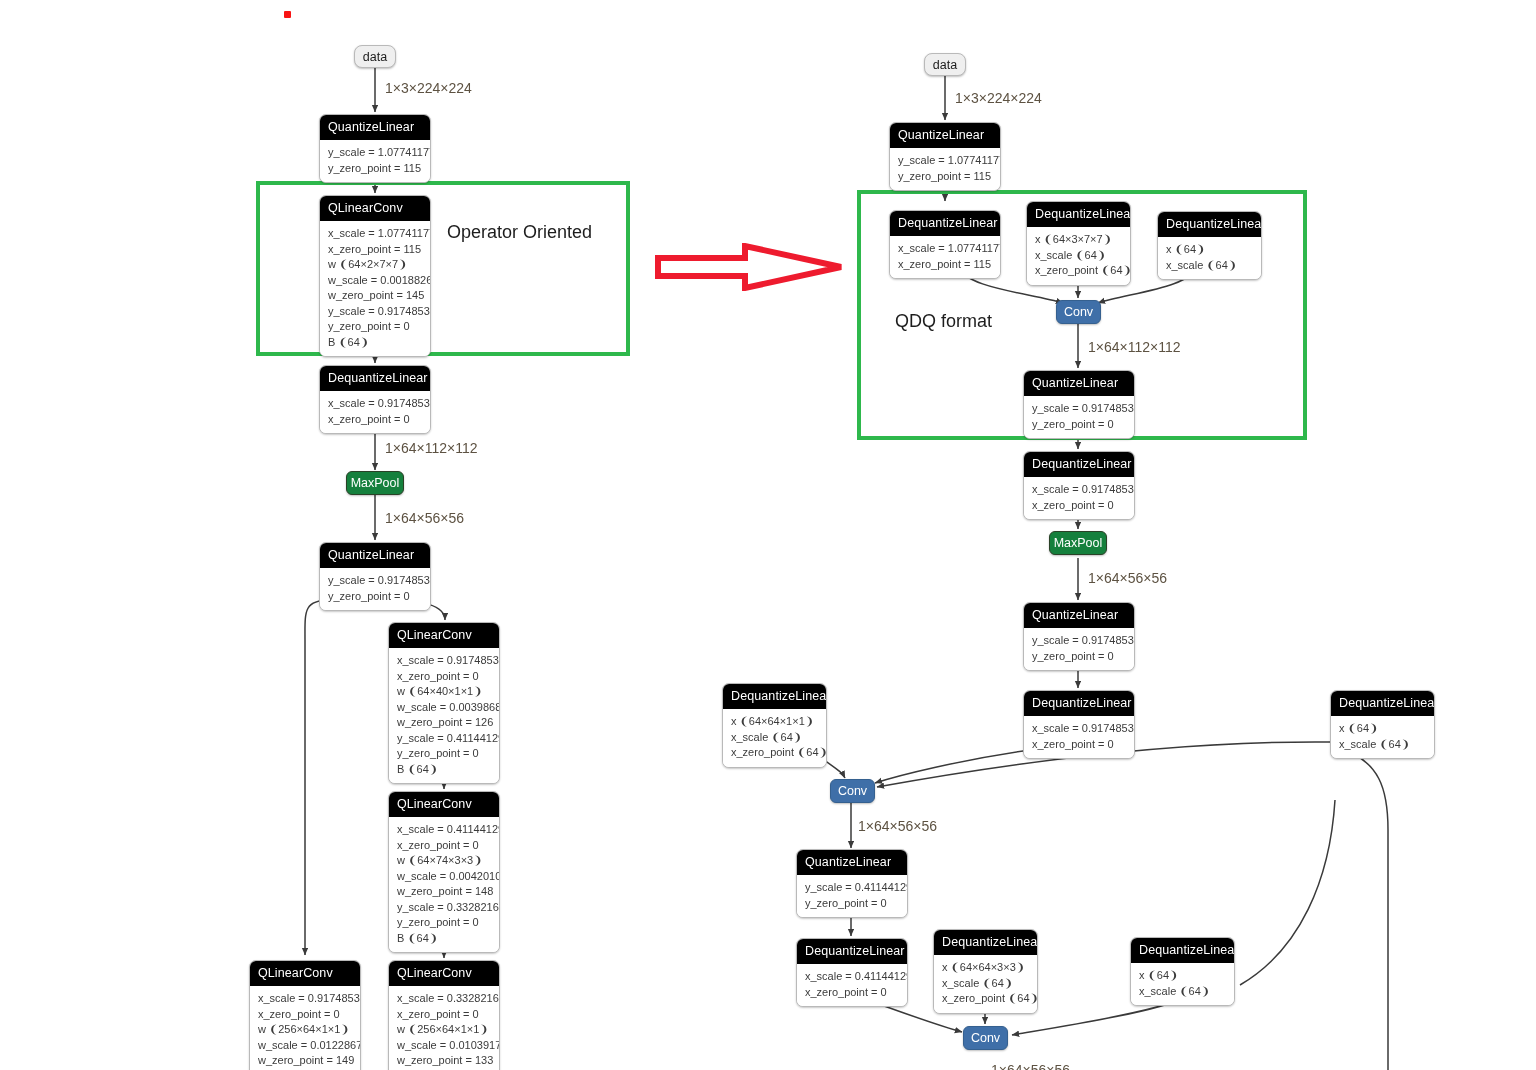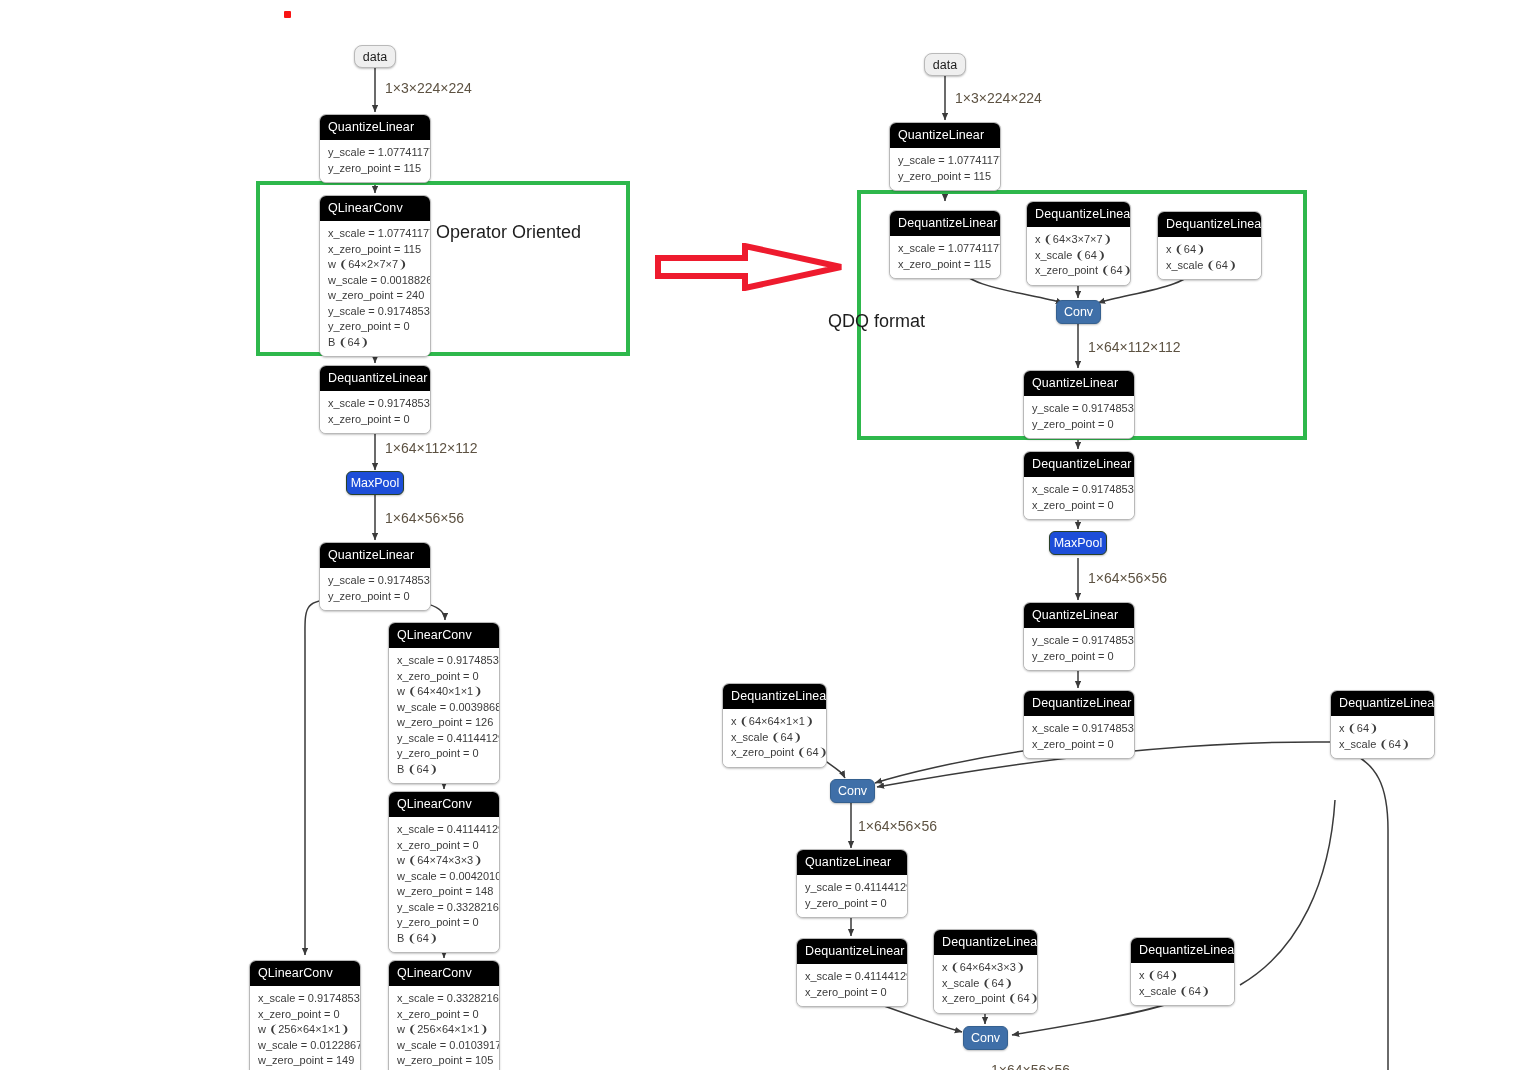--- a/index.html
+++ b/index.html
@@ -51,21 +51,21 @@
     display:flex;align-items:center;justify-content:center;
     font-size:12.5px;
     white-space:nowrap;
     box-shadow:0 1px 2px rgba(0,0,0,.25);
   }
   .pill.data{
     background:#efefef;color:#1c1c1c;border:1px solid #b9b9b9;
     border-radius:8px;
   }
   .pill.maxpool{
-    background:#1d4ed8;color:#ffffff;border:1px solid #2a4127;
+    background:#15803d;color:#ffffff;border:1px solid #2a4127;
   }
   .pill.conv{
     background:#3f6fa8;color:#ffffff;border:1px solid #35608f;
   }
 
   
   .elabel{
     position:absolute;
     font-size:14px;
     color:#5d5242;
@@ -157,24 +157,24 @@
       <path d="M1182,998 C1160,1012 1040,1030 1012,1035"></path>
 
       <path d="M1338,748 C1380,760 1388,790 1388,830 L1388,1070" marker-end="none"></path>
       <path d="M1240,985 C1300,950 1330,880 1335,800 " marker-end="none"></path>
     </g>
   </svg>
 
   <div class="reddot" style="left:284px;top:11px;"></div>
 
   <div class="greenbox" style="left:256px;top:181px;width:374px;height:175px;"></div>
-  <div class="annot" style="left:436px;top:222px;">Operator Oriented</div>
+  <div class="annot" style="left:447px;top:222px;">Operator Oriented</div>
 
   <div class="greenbox" style="left:857px;top:190px;width:450px;height:250px;"></div>
-  <div class="annot" style="left:828px;top:311px;">QDQ format</div>
+  <div class="annot" style="left:895px;top:311px;">QDQ format</div>
 
   <svg style="position:absolute;left:655px;top:243px;width:190px;height:48px;" viewBox="0 0 190 48" xmlns="http://www.w3.org/2000/svg">
     <path d="M3,15 L90,15 L90,3 L186,24 L90,45 L90,33 L3,33 Z" fill="#ffffff" stroke="#ee1b2e" stroke-width="6" stroke-linejoin="miter"></path>
   </svg>
 
   <div class="pill data" style="left:354px;top:45px;width:42px;height:23px;">
     <span>data</span>
   </div>
   <div class="elabel" style="left:385px;top:80px;">1×3×224×224</div>
 
@@ -186,21 +186,21 @@
     </div>
   </div>
 
   <div class="node" style="left:319px;top:195px;width:112px;">
     <div class="hdr">QLinearConv</div>
     <div class="body">
       <div class="attr">x_scale = 1.07741177...</div>
       <div class="attr">x_zero_point = 115</div>
       <div class="attr kb">w  ❨64×2×7×7❩</div>
       <div class="attr">w_scale = 0.00188267...</div>
-      <div class="attr">w_zero_point = 240</div>
+      <div class="attr">w_zero_point = 145</div>
       <div class="attr">y_scale = 0.91748535...</div>
       <div class="attr">y_zero_point = 0</div>
       <div class="attr kb">B  ❨64❩</div>
     </div>
   </div>
 
   <div class="node" style="left:319px;top:365px;width:112px;">
     <div class="hdr">DequantizeLinear</div>
     <div class="body">
       <div class="attr">x_scale = 0.91748535...</div>
@@ -264,21 +264,21 @@
     </div>
   </div>
 
   <div class="node" style="left:388px;top:960px;width:112px;">
     <div class="hdr">QLinearConv</div>
     <div class="body">
       <div class="attr">x_scale = 0.33282160...</div>
       <div class="attr">x_zero_point = 0</div>
       <div class="attr kb">w  ❨256×64×1×1❩</div>
       <div class="attr">w_scale = 0.01039173...</div>
-      <div class="attr">w_zero_point = 105</div>
+      <div class="attr">w_zero_point = 133</div>
       <div class="attr">y_scale = 0.64269410...</div>
     </div>
   </div>
 
   <div class="pill data" style="left:924px;top:53px;width:42px;height:23px;">
     <span>data</span>
   </div>
   <div class="elabel" style="left:955px;top:90px;">1×3×224×224</div>
 
   <div class="node" style="left:889px;top:122px;width:112px;">

